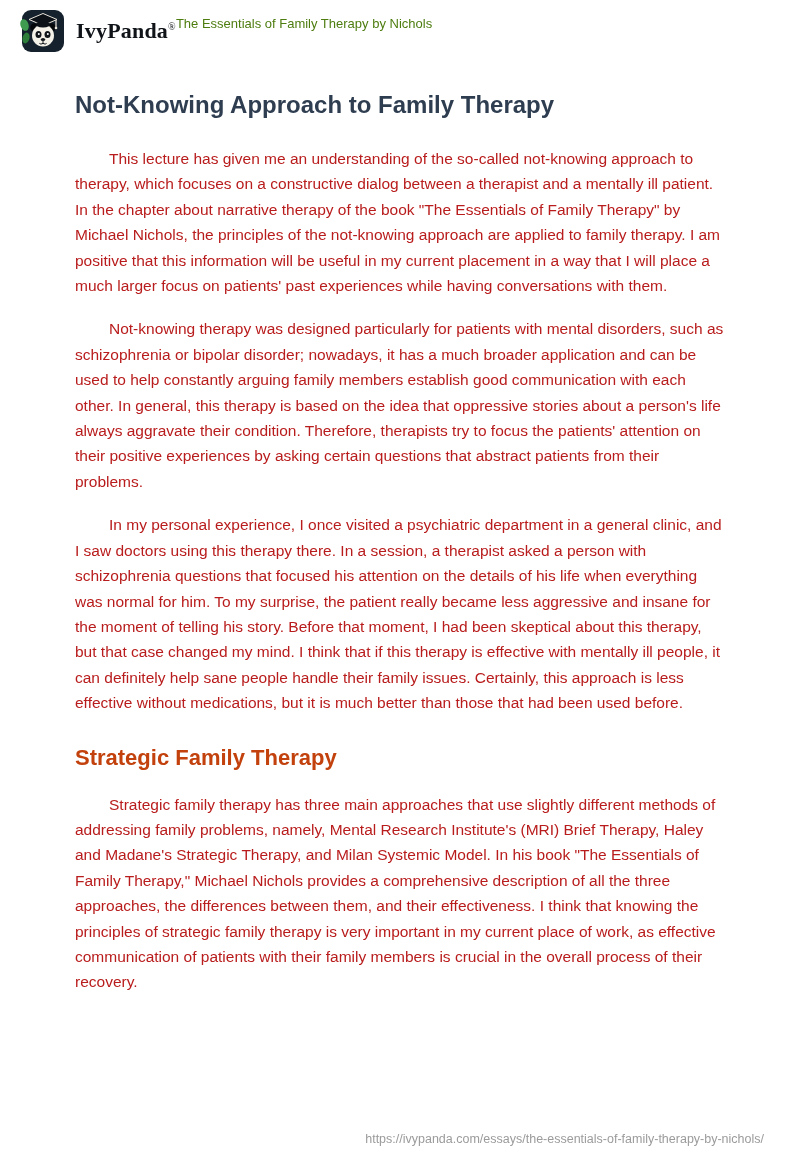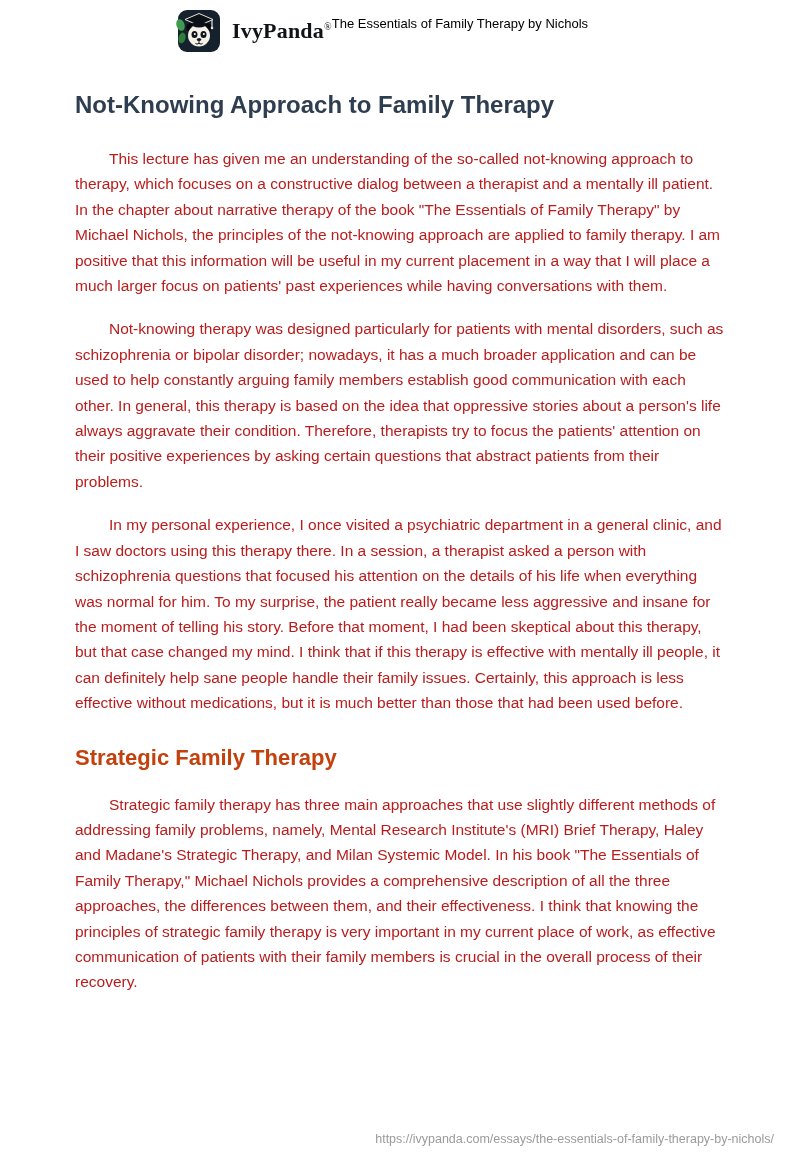--- a/index.html
+++ b/index.html
@@ -17,21 +17,21 @@
   }
   .page {
     position: relative;
     width: 800px;
     height: 1160px;
     background: #ffffff;
   }
   
   .header {
     display: flex;
-    justify-content: center;
+    justify-content: flex-start;
     align-items: flex-start;
     padding: 8px 56px 0 20px;
   }
   .brand-wrap {
     display: flex;
     align-items: center;
     gap: 10px;
   }
   .logo-box {
     width: 46px;
@@ -46,21 +46,21 @@
     font-family: "Liberation Serif", "DejaVu Serif", serif;
   }
   .brand-text sup {
     font-size: 10px;
     font-weight: 400;
     vertical-align: super;
   }
   .doc-title {
     margin-top: 8px;
     font-size: 13px;
-    color: #000000;
+    color: #4d7c0f;
     text-align: right;
   }
   
   .content {
     padding: 0 75px;
   }
   h1.article-title {
     margin: 34px 0 24px 0;
     font-size: 24px;
     line-height: 34px;
@@ -78,21 +78,21 @@
     margin: 0 0 18px 0;
     font-size: 15.5px;
     line-height: 25.4px;
     color: #b91c1c;
     text-indent: 34px;
     text-align: left;
   }
   
   .footer {
     position: absolute;
-    right: 26px;
+    right: 36px;
     bottom: 14px;
     font-size: 12.5px;
     color: #9b9b9b;
     text-align: right;
   }
 </style>
 </head>
 <body>
 
 <div class="page">

